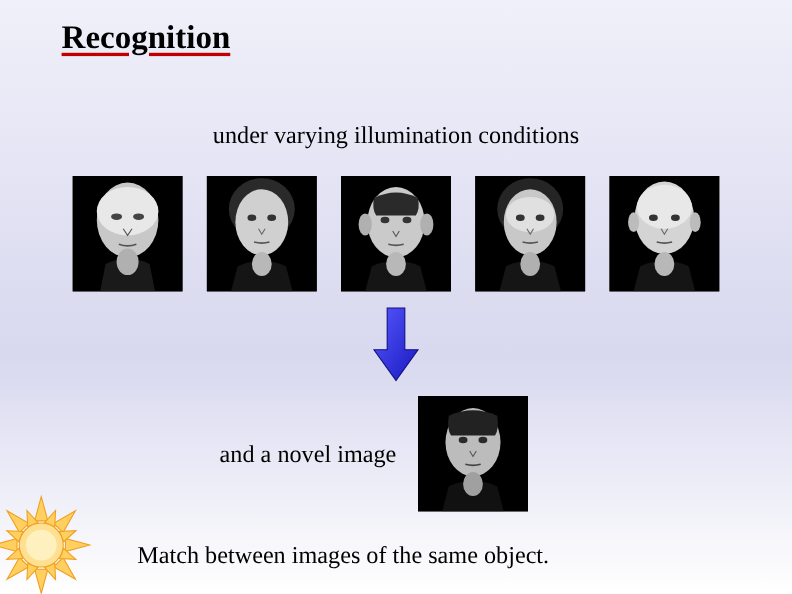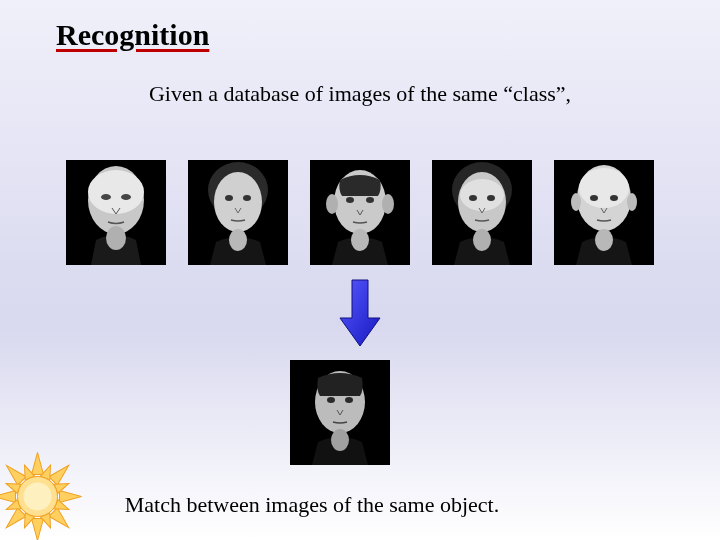--- a/index.html
+++ b/index.html
@@ -86,21 +86,22 @@
     left: -10px;
     bottom: -8px;
   }
 </style>
 </head>
 <body>
 
 <div class="title">Recognition</div>
 
 <div class="subtitle">
-  <span>Given a database of images of the same  “class”,</span><br>
+  <br>
+  <span>under varying illumination conditions</span>
 </div>
 
 <div class="faces-row">
   <div class="face">
     <svg width="100" height="105" viewBox="0 0 100 105">
       <rect width="100" height="105" fill="#000"></rect>
       <ellipse cx="50" cy="40" rx="28" ry="34" fill="#c8c8c8"></ellipse>
       <ellipse cx="50" cy="32" rx="28" ry="22" fill="#e8e8e8"></ellipse>
       <ellipse cx="40" cy="37" rx="5" ry="3" fill="#444"></ellipse>
       <ellipse cx="60" cy="37" rx="5" ry="3" fill="#444"></ellipse>
@@ -175,20 +176,21 @@
       <linearGradient id="ag" x1="0" y1="0" x2="1" y2="1">
         <stop offset="0%" stop-color="#5858ff"></stop>
         <stop offset="100%" stop-color="#1818c0"></stop>
       </linearGradient>
     </defs>
     <path d="M 14 2 L 30 2 L 30 40 L 42 40 L 22 68 L 2 40 L 14 40 Z" fill="url(#ag)" stroke="#101080" stroke-width="1"></path>
   </svg>
 </div>
 
 <div class="novel-row">
+  <div class="novel-label">and a novel image</div>
   <div class="face novel-face">
     <svg width="100" height="105" viewBox="0 0 100 105">
       <rect width="100" height="105" fill="#000"></rect>
       <ellipse cx="50" cy="42" rx="25" ry="31" fill="#bcbcbc"></ellipse>
       <path d="M 28 18 Q 50 8 72 18 Q 74 30 70 36 L 30 36 Q 26 30 28 18" fill="#222"></path>
       <ellipse cx="41" cy="40" rx="4" ry="3" fill="#2a2a2a"></ellipse>
       <ellipse cx="59" cy="40" rx="4" ry="3" fill="#2a2a2a"></ellipse>
       <path d="M 47 50 L 50 55 L 53 50" stroke="#555" stroke-width="1" fill="none"></path>
       <path d="M 43 62 Q 50 64 57 62" stroke="#444" stroke-width="1.5" fill="none"></path>
       <path d="M 28 82 Q 50 72 72 82 L 78 105 L 22 105 Z" fill="#111"></path>

